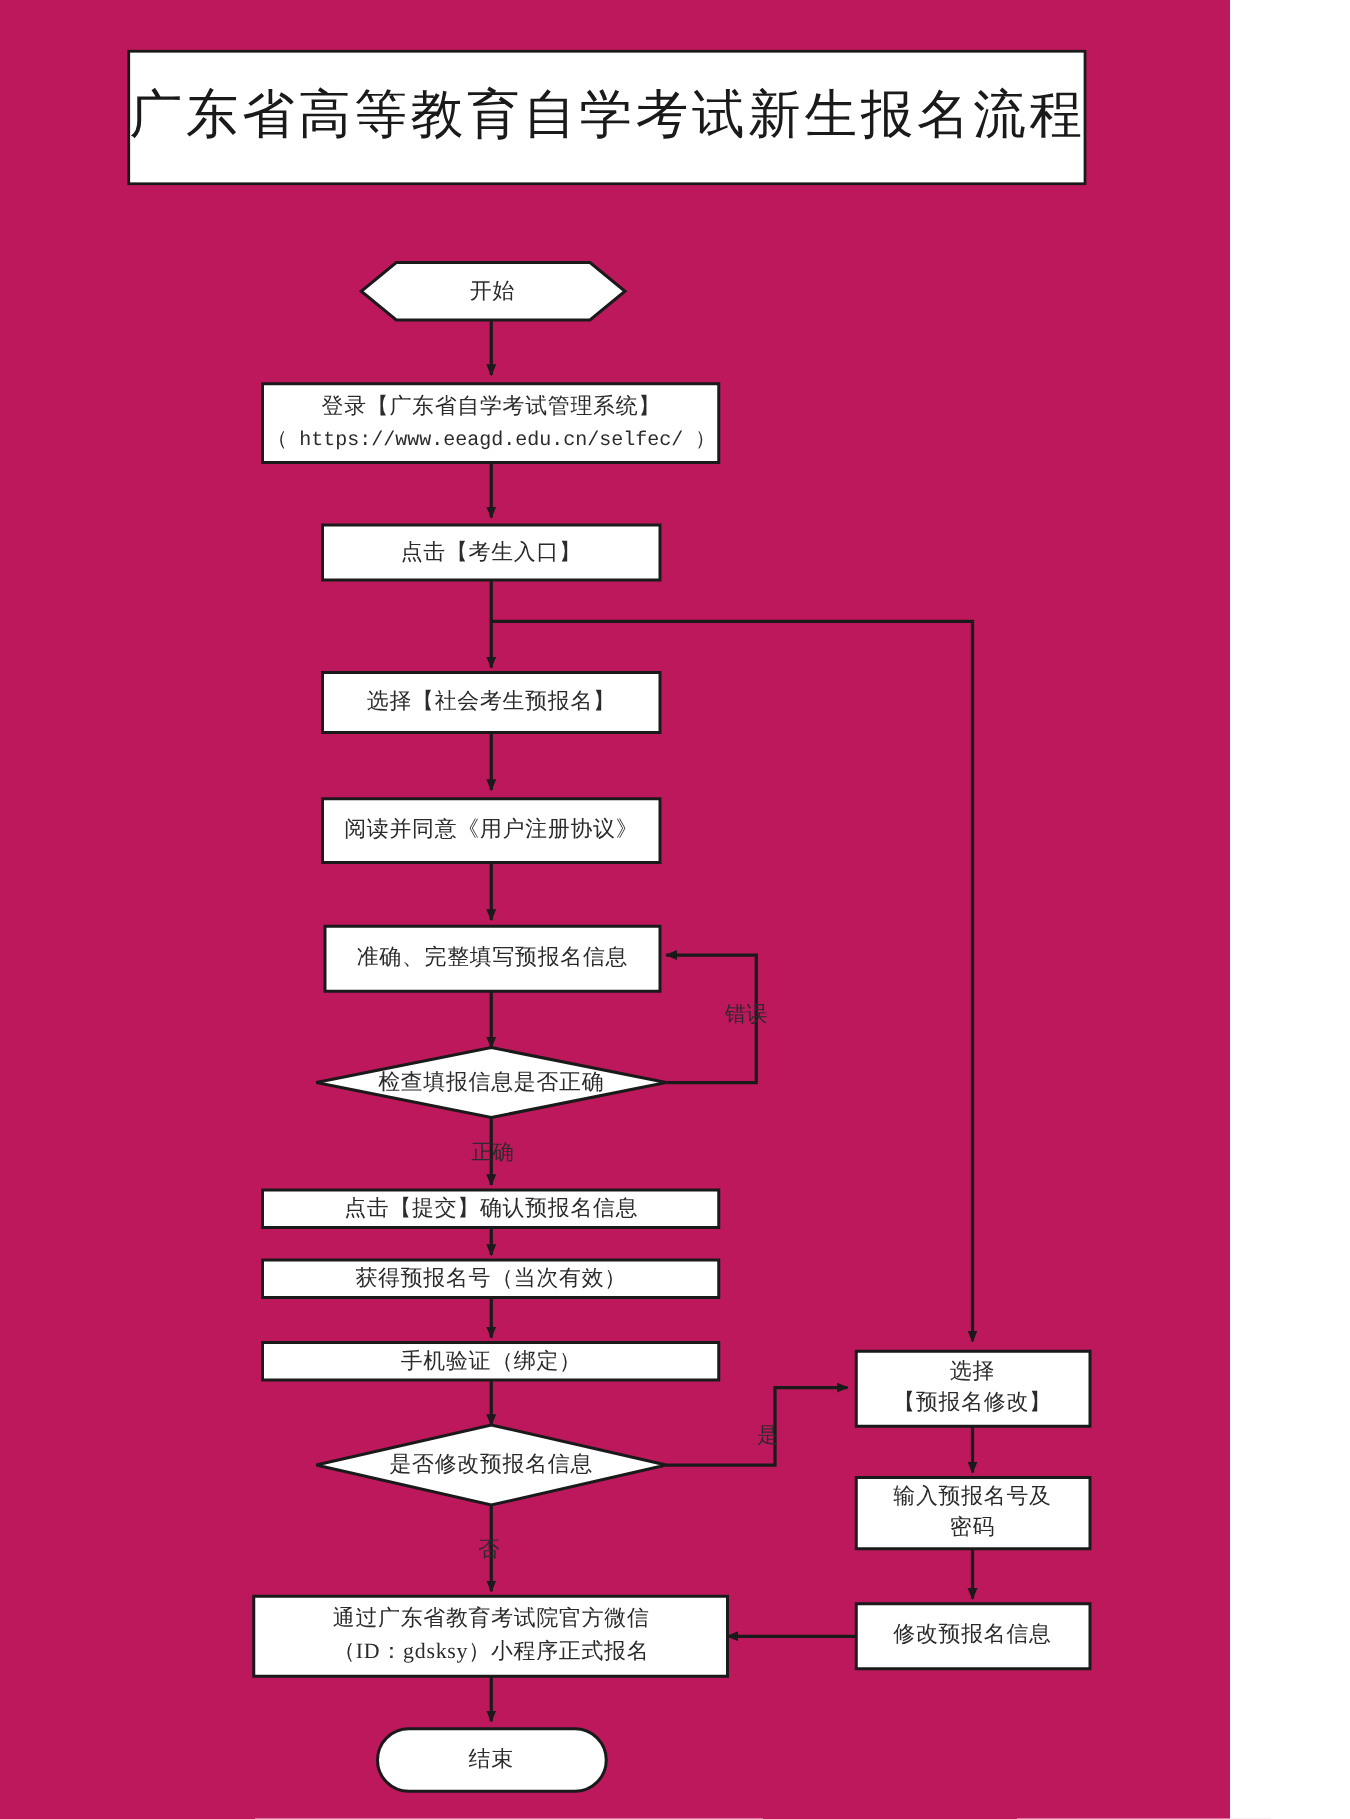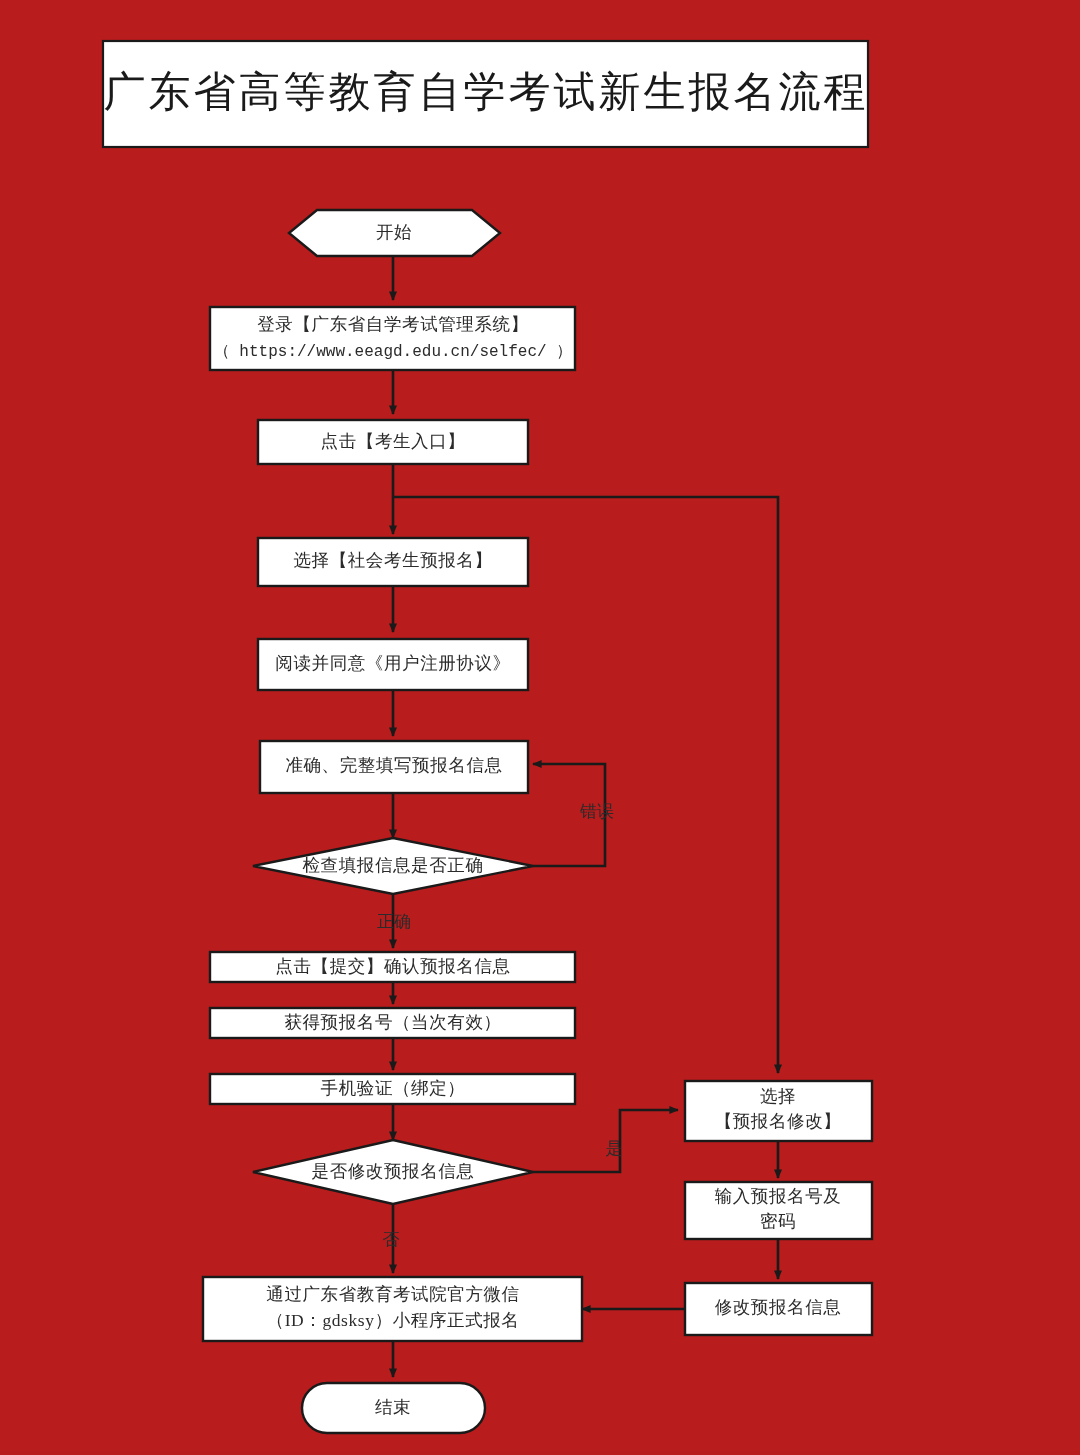--- a/index.html
+++ b/index.html
@@ -8,23 +8,23 @@
     background: #ffffff;
   }
   body {
     width: 1080px;
     height: 1455px;
     font-family: "Liberation Serif", "DejaVu Serif", serif;
     overflow: hidden;
   }
   #flow-root {
     position: relative;
-    width: 1080px;
+    width: 984px;
     height: 1455px;
-    background: #b91c1c;
+    background: #be185d;
   }
   svg#flow-svg {
     position: absolute;
     top: 0;
     left: 0;
     width: 1080px;
     height: 1455px;
     display: block;
   }
   .shape-outline {

